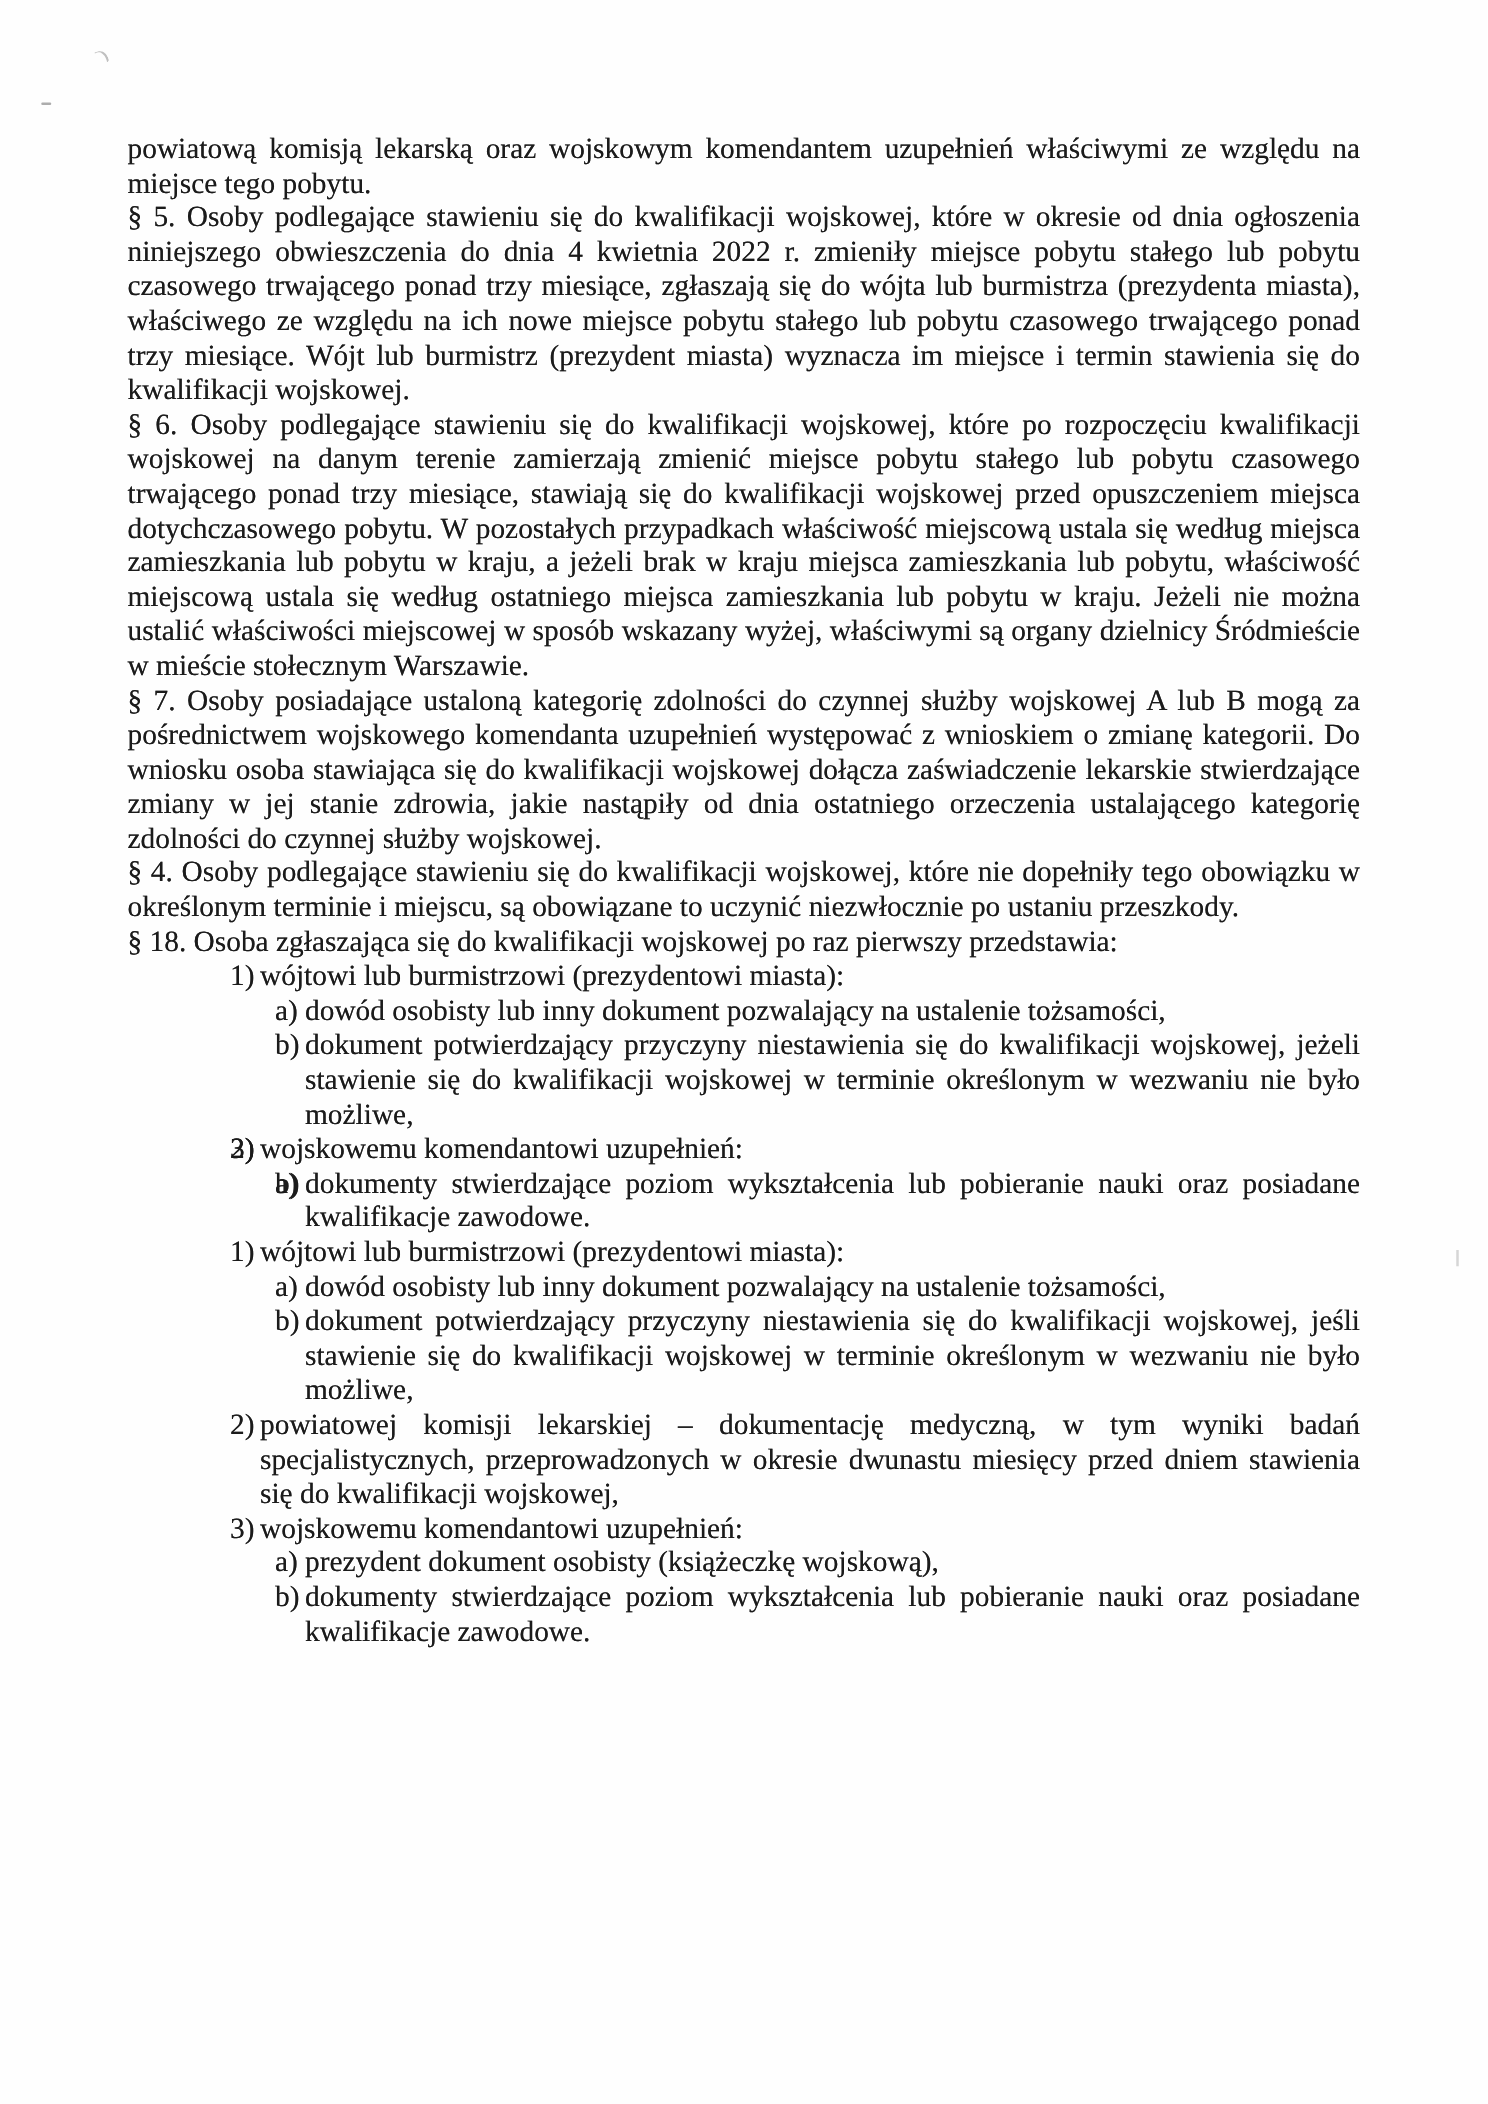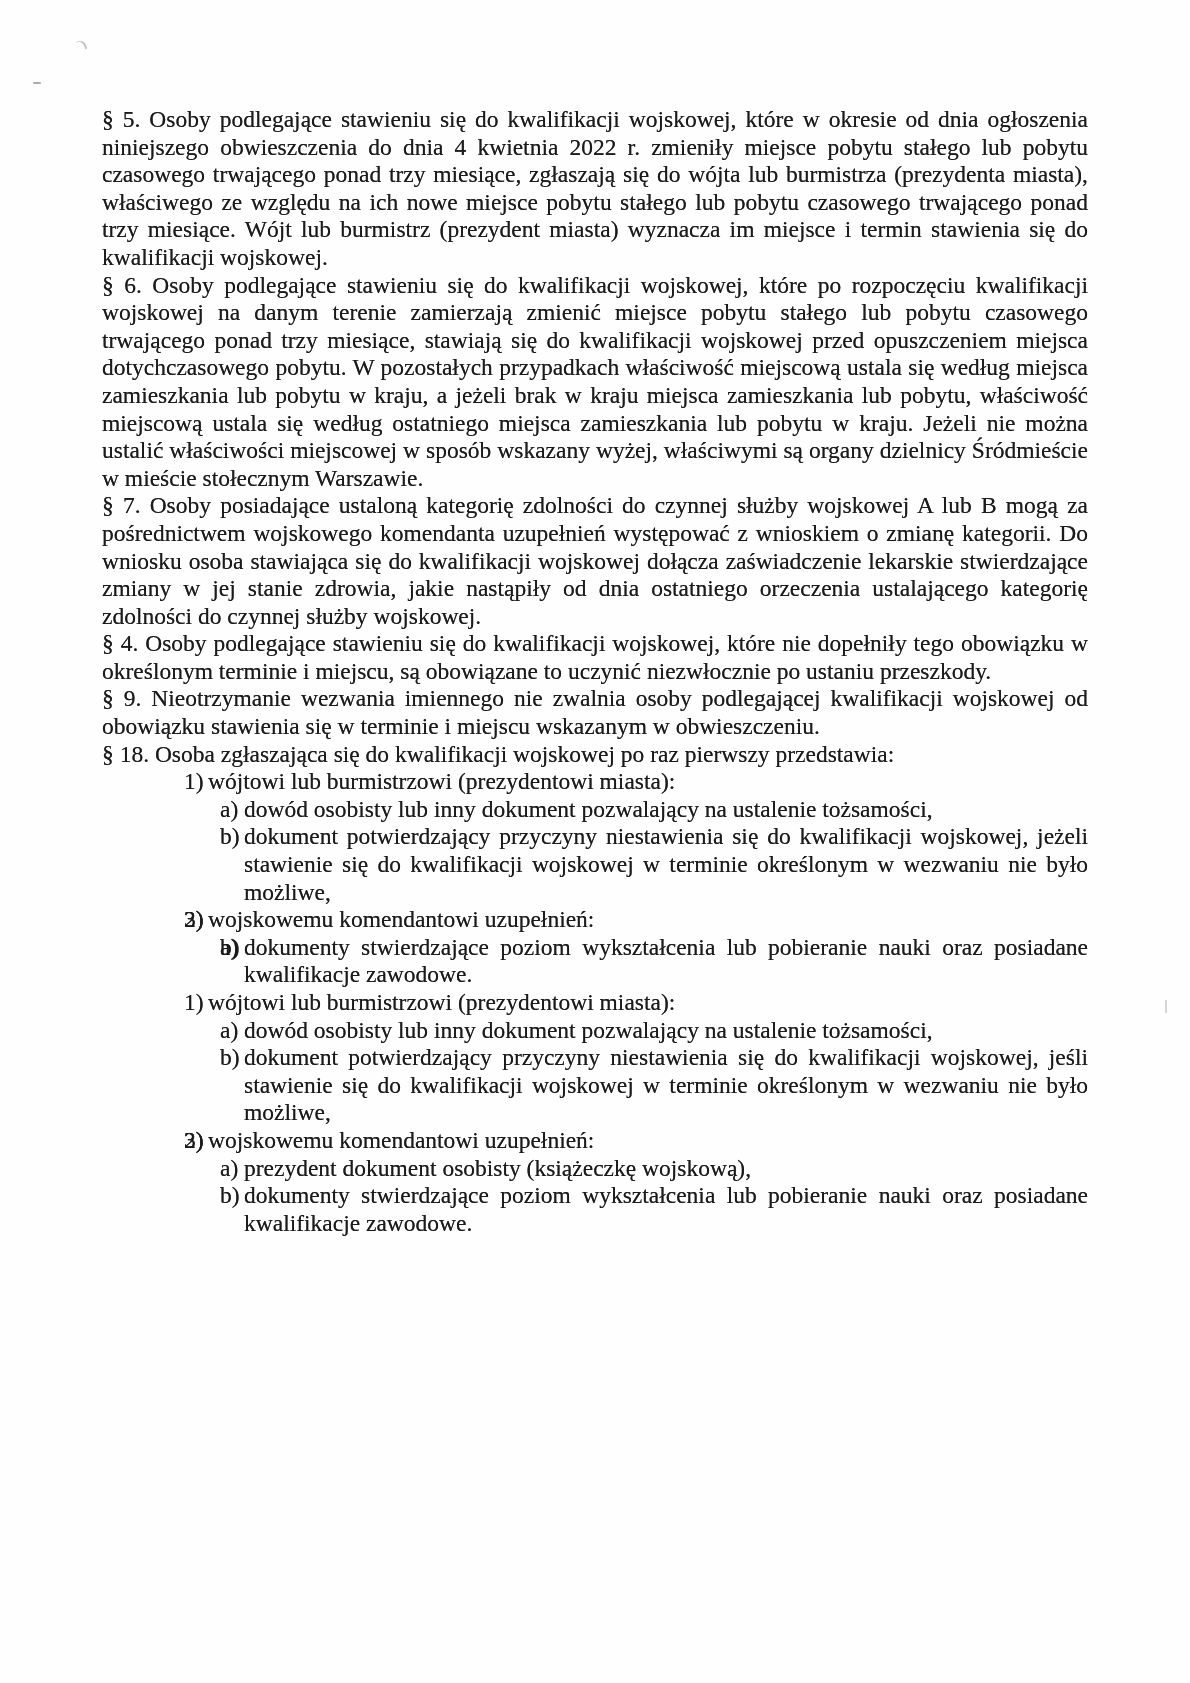--- a/index.html
+++ b/index.html
@@ -47,34 +47,34 @@
   }
 </style>
 </head>
 <body>
 
 <div class="page">
   <span class="speck speck-curl"></span>
   <span class="speck speck-dash"></span>
   <span class="speck speck-tick"></span>
   <div class="doc" id="doc-body">
+      <div class="blk p"><span class="txt">powiatową komisją lekarską oraz wojskowym komendantem uzupełnień właściwymi ze względu na miejsce tego pobytu.</span></div>
       <div class="blk p"><span class="txt">§ 5. Osoby podlegające stawieniu się do kwalifikacji wojskowej, które w okresie od dnia ogłoszenia niniejszego obwieszczenia do dnia 4 kwietnia 2022 r. zmieniły miejsce pobytu stałego lub pobytu czasowego trwającego ponad trzy miesiące, zgłaszają się do wójta lub burmistrza (prezydenta miasta), właściwego ze względu na ich nowe miejsce pobytu stałego lub pobytu czasowego trwającego ponad trzy miesiące. Wójt lub burmistrz (prezydent miasta) wyznacza im miejsce i termin stawienia się do kwalifikacji wojskowej.</span></div>
       <div class="blk p"><span class="txt">§ 6. Osoby podlegające stawieniu się do kwalifikacji wojskowej, które po rozpoczęciu kwalifikacji wojskowej na danym terenie zamierzają zmienić miejsce pobytu stałego lub pobytu czasowego trwającego ponad trzy miesiące, stawiają się do kwalifikacji wojskowej przed opuszczeniem miejsca dotychczasowego pobytu. W pozostałych przypadkach właściwość miejscową ustala się według miejsca zamieszkania lub pobytu w kraju, a jeżeli brak w kraju miejsca zamieszkania lub pobytu, właściwość miejscową ustala się według ostatniego miejsca zamieszkania lub pobytu w kraju. Jeżeli nie można ustalić właściwości miejscowej w sposób wskazany wyżej, właściwymi są organy dzielnicy Śródmieście w mieście stołecznym Warszawie.</span></div>
       <div class="blk p"><span class="txt">§ 7. Osoby posiadające ustaloną kategorię zdolności do czynnej służby wojskowej A lub B mogą za pośrednictwem wojskowego komendanta uzupełnień występować z wnioskiem o zmianę kategorii. Do wniosku osoba stawiająca się do kwalifikacji wojskowej dołącza zaświadczenie lekarskie stwierdzające zmiany w jej stanie zdrowia, jakie nastąpiły od dnia ostatniego orzeczenia ustalającego kategorię zdolności do czynnej służby wojskowej.</span></div>
       <div class="blk p"><span class="txt">§ 4. Osoby podlegające stawieniu się do kwalifikacji wojskowej, które nie dopełniły tego obowiązku w określonym terminie i miejscu, są obowiązane to uczynić niezwłocznie po ustaniu przeszkody.</span></div>
-      <div class="blk p"><span class="txt">§ 9. Nieotrzymanie wezwania imiennego nie zwalnia osoby podlegającej kwalifikacji wojskowej od obowiązku stawienia się w terminie i miejscu wskazanym w obwieszczeniu.</span></div>
       <div class="blk p"><span class="txt">§ 18. Osoba zgłaszająca się do kwalifikacji wojskowej po raz pierwszy przedstawia:</span></div>
       <div class="blk li1"><span class="marker">1)</span><span class="txt">wójtowi lub burmistrzowi (prezydentowi miasta):</span></div>
       <div class="blk li2"><span class="marker">a)</span><span class="txt">dowód osobisty lub inny dokument pozwalający na ustalenie tożsamości,</span></div>
       <div class="blk li2"><span class="marker">b)</span><span class="txt">dokument potwierdzający przyczyny niestawienia się do kwalifikacji wojskowej, jeżeli stawienie się do kwalifikacji wojskowej w terminie określonym w wezwaniu nie było możliwe,</span></div>
       <div class="blk li1"><span class="marker">2)</span></div>
       <div class="blk li1"><span class="marker">3)</span><span class="txt">wojskowemu komendantowi uzupełnień:</span></div>
       <div class="blk li2"><span class="marker">a)</span></div>
       <div class="blk li2"><span class="marker">b)</span><span class="txt">dokumenty stwierdzające poziom wykształcenia lub pobieranie nauki oraz posiadane kwalifikacje zawodowe.</span></div>
       <div class="blk li1"><span class="marker">1)</span><span class="txt">wójtowi lub burmistrzowi (prezydentowi miasta):</span></div>
       <div class="blk li2"><span class="marker">a)</span><span class="txt">dowód osobisty lub inny dokument pozwalający na ustalenie tożsamości,</span></div>
       <div class="blk li2"><span class="marker">b)</span><span class="txt">dokument potwierdzający przyczyny niestawienia się do kwalifikacji wojskowej, jeśli stawienie się do kwalifikacji wojskowej w terminie określonym w wezwaniu nie było możliwe,</span></div>
-      <div class="blk li1"><span class="marker">2)</span></div>
+      <div class="blk li1"><span class="marker">2)</span><span class="txt">powiatowej komisji lekarskiej – dokumentację medyczną, w tym wyniki badań specjalistycznych, przeprowadzonych w okresie dwunastu miesięcy przed dniem stawienia się do kwalifikacji wojskowej,</span></div>
       <div class="blk li1"><span class="marker">3)</span><span class="txt">wojskowemu komendantowi uzupełnień:</span></div>
       <div class="blk li2"><span class="marker">a)</span><span class="txt">prezydent dokument osobisty (książeczkę wojskową),</span></div>
       <div class="blk li2"><span class="marker">b)</span><span class="txt">dokumenty stwierdzające poziom wykształcenia lub pobieranie nauki oraz posiadane kwalifikacje zawodowe.</span></div>
     </div>
 </div>
 
 </body></html>

